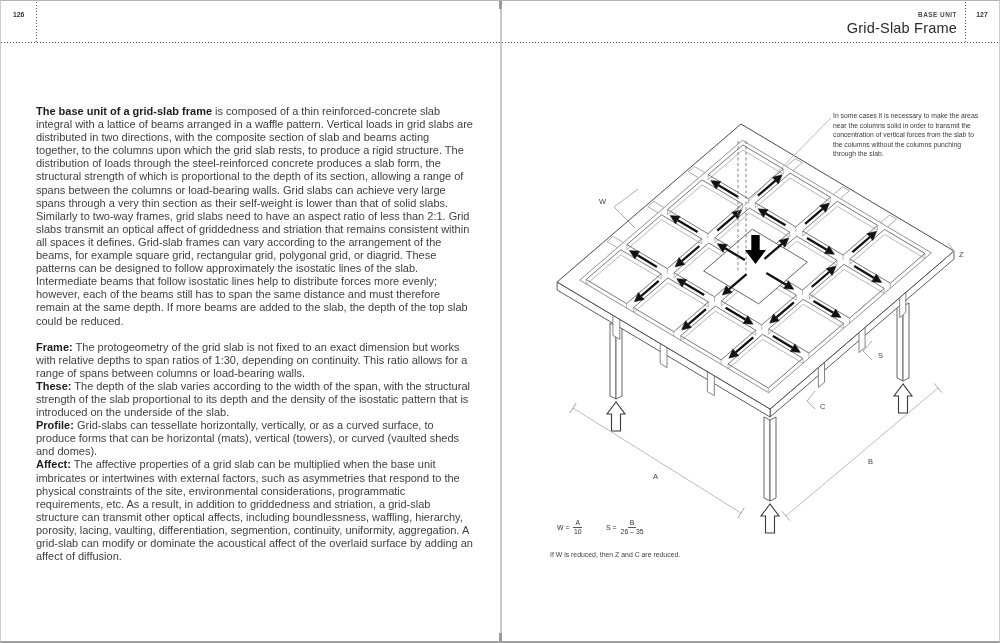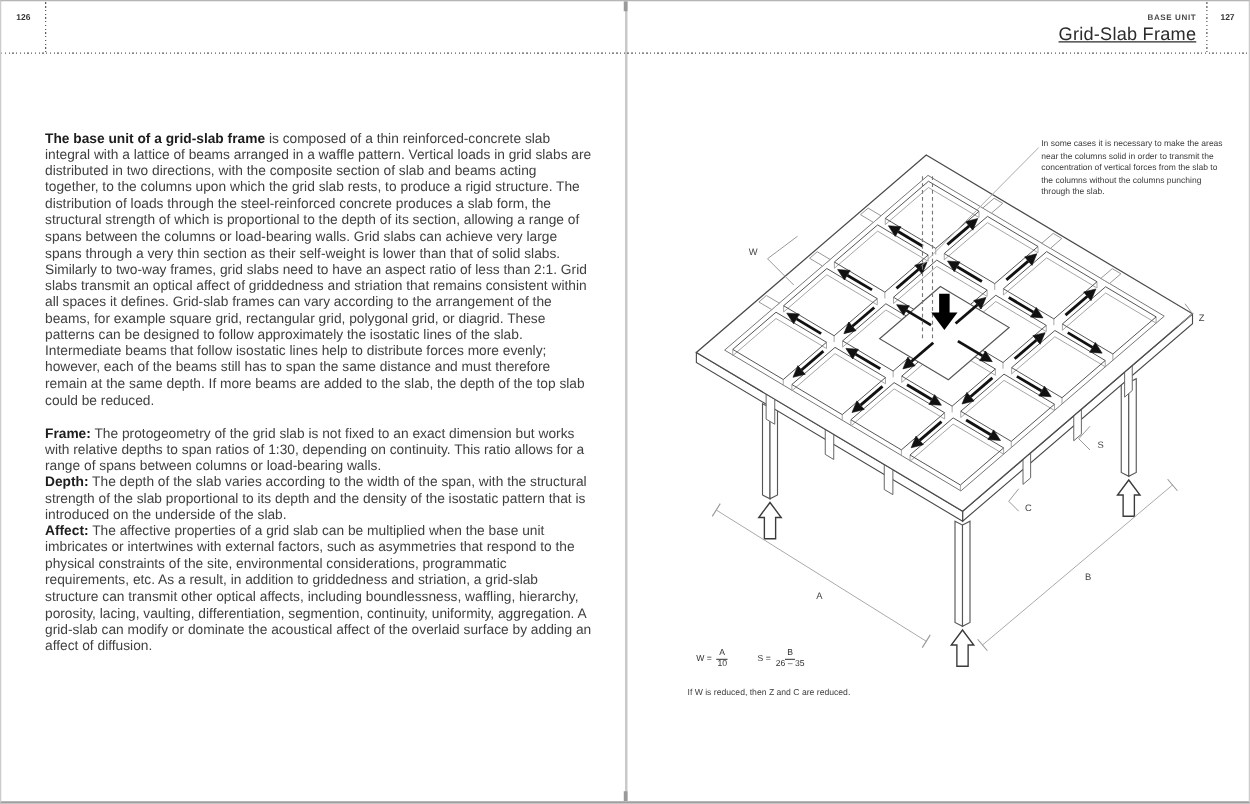--- a/index.html
+++ b/index.html
@@ -13,21 +13,21 @@
   .dotted-h{position:absolute;left:0;top:41px;width:100%;height:1px;
     background:repeating-linear-gradient(90deg,#5c5c5c 0 1px,transparent 1px 3px);}
   .dotted-v{position:absolute;top:0;width:1px;height:41px;
     background:repeating-linear-gradient(0deg,#5c5c5c 0 1px,transparent 1px 3px);}
   .pn-left{position:absolute;left:12px;top:10px;font-size:6.8px;font-weight:bold;color:#333;}
   .pn-right{position:absolute;left:968px;top:10px;width:26px;text-align:center;
     font-size:6.8px;font-weight:bold;color:#333;}
   .kicker{position:absolute;right:42px;top:10px;font-size:6.4px;font-weight:bold;
     letter-spacing:0.5px;color:#4a4a4a;text-align:right;}
   .title{position:absolute;right:42px;top:19px;font-size:14.5px;letter-spacing:0.2px;
-    color:#2b2b2b;text-align:right;text-decoration:underline;}
+    color:#2b2b2b;text-align:right;}
   .body-text{position:absolute;left:35px;top:104px;width:438px;font-size:11px;
     line-height:13.1px;color:#3f3f3f;}
   .body-text p{margin:0 0 13px 0;}
   .body-text strong{color:#1d1d1d;}
   .feat{display:block;}
   .drawing{position:absolute;left:540px;top:60px;width:460px;height:540px;}
   .drawing text{font-family:"Liberation Sans",sans-serif;}
   .annotation{position:absolute;left:832px;top:110px;width:152px;font-size:6.8px;
     line-height:1.4;color:#3a3a3a;}
   .formulas{position:absolute;left:556px;top:518px;display:flex;gap:24px;
@@ -51,21 +51,22 @@
 
   <div class="pn-left">126</div>
   <div class="kicker">BASE UNIT</div>
   <div class="pn-right">127</div>
   <div class="title">Grid-Slab Frame</div>
 
   <div class="body-text">
     <p><strong>The base unit of a grid-slab frame</strong><span> is composed of a thin reinforced-concrete slab integral with a lattice of beams arranged in a waffle pattern. Vertical loads in grid slabs are distributed in two directions, with the composite section of slab and beams acting together, to the columns upon which the grid slab rests, to produce a rigid structure. The distribution of loads through the steel-reinforced concrete produces a slab form, the structural strength of which is proportional to the depth of its section, allowing a range of spans between the columns or load-bearing walls. Grid slabs can achieve very large spans through a very thin section as their self-weight is lower than that of solid slabs. Similarly to two-way frames, grid slabs need to have an aspect ratio of less than 2:1. Grid slabs transmit an optical affect of griddedness and striation that remains consistent within all spaces it defines. Grid-slab frames can vary according to the arrangement of the beams, for example square grid, rectangular grid, polygonal grid, or diagrid. These patterns can be designed to follow approximately the isostatic lines of the slab. Intermediate beams that follow isostatic lines help to distribute forces more evenly; however, each of the beams still has to span the same distance and must therefore remain at the same depth. If more beams are added to the slab, the depth of the top slab could be reduced.</span></p>
     <div>
       <div class="feat"><strong>Frame:</strong><span> The protogeometry of the grid slab is not fixed to an exact dimension but works with relative depths to span ratios of 1:30, depending on continuity. This ratio allows for a range of spans between columns or load-bearing walls.</span></div>
-      <div class="feat"><strong>Depth:</strong><span> The depth of the slab varies according to the width of the span, with the structural strength of the slab proportional to its depth and the density of the isostatic pattern that is introduced on the underside of the slab.</span></div>
+      <div class="feat"><strong>These:</strong><span> The depth of the slab varies according to the width of the span, with the structural strength of the slab proportional to its depth and the density of the isostatic pattern that is introduced on the underside of the slab.</span></div>
+      <div class="feat"><strong>Profile:</strong><span> Grid-slabs can tessellate horizontally, vertically, or as a curved surface, to produce forms that can be horizontal (mats), vertical (towers), or curved (vaulted sheds and domes).</span></div>
       <div class="feat"><strong>Affect:</strong><span> The affective properties of a grid slab can be multiplied when the base unit imbricates or intertwines with external factors, such as asymmetries that respond to the physical constraints of the site, environmental considerations, programmatic requirements, etc. As a result, in addition to griddedness and striation, a grid-slab structure can transmit other optical affects, including boundlessness, waffling, hierarchy, porosity, lacing, vaulting, differentiation, segmention, continuity, uniformity, aggregation. A grid-slab can modify or dominate the acoustical affect of the overlaid surface by adding an affect of diffusion.</span></div>
     </div>
   </div>
 
   <svg class="drawing" viewBox="0 0 460 540">
       <g>
         <polygon points="69.0,262.0 75.0,265.0 75.0,338.0 69.0,335.0" fill="#fff" stroke="#555" stroke-width="0.9"></polygon>
         <polygon points="75.0,265.0 81.0,262.0 81.0,335.0 75.0,338.0" fill="#fff" stroke="#555" stroke-width="0.9"></polygon>
         <polygon points="356.0,242.0 362.0,245.0 362.0,320.0 356.0,317.0" fill="#fff" stroke="#555" stroke-width="0.9"></polygon>
         <polygon points="362.0,245.0 368.0,242.0 368.0,317.0 362.0,320.0" fill="#fff" stroke="#555" stroke-width="0.9"></polygon>

